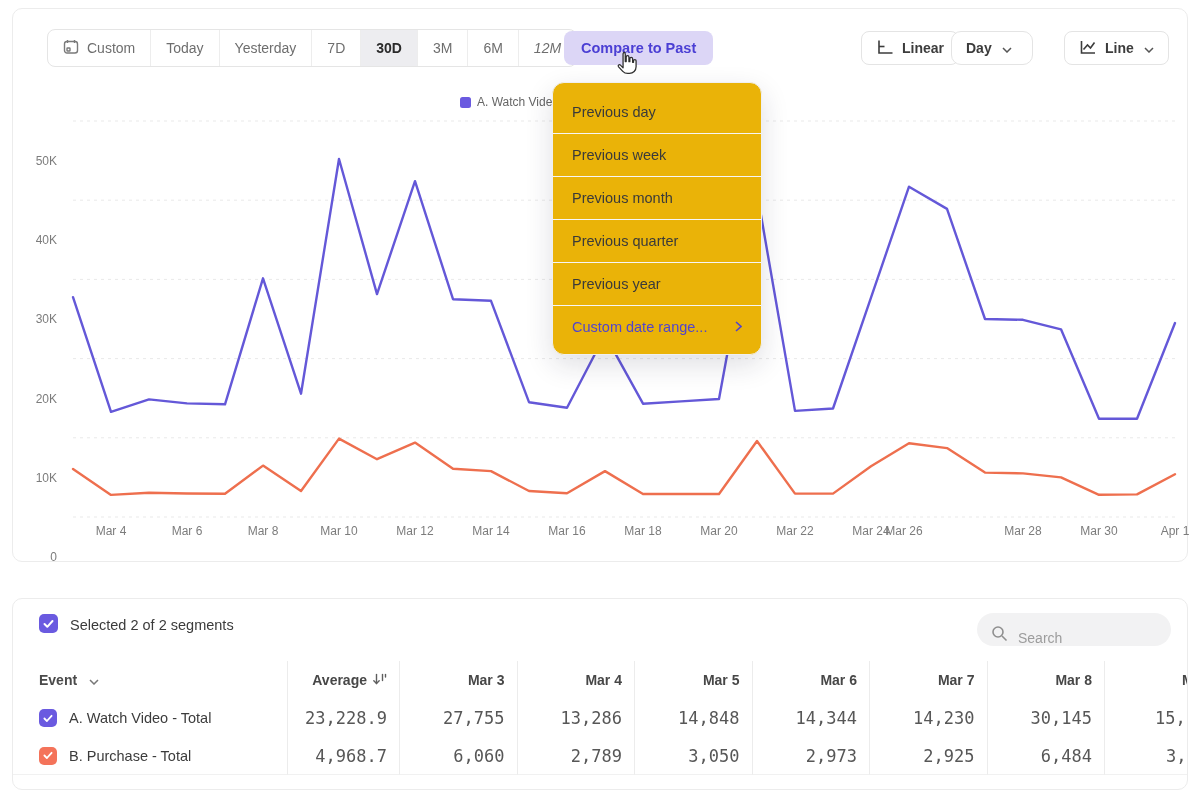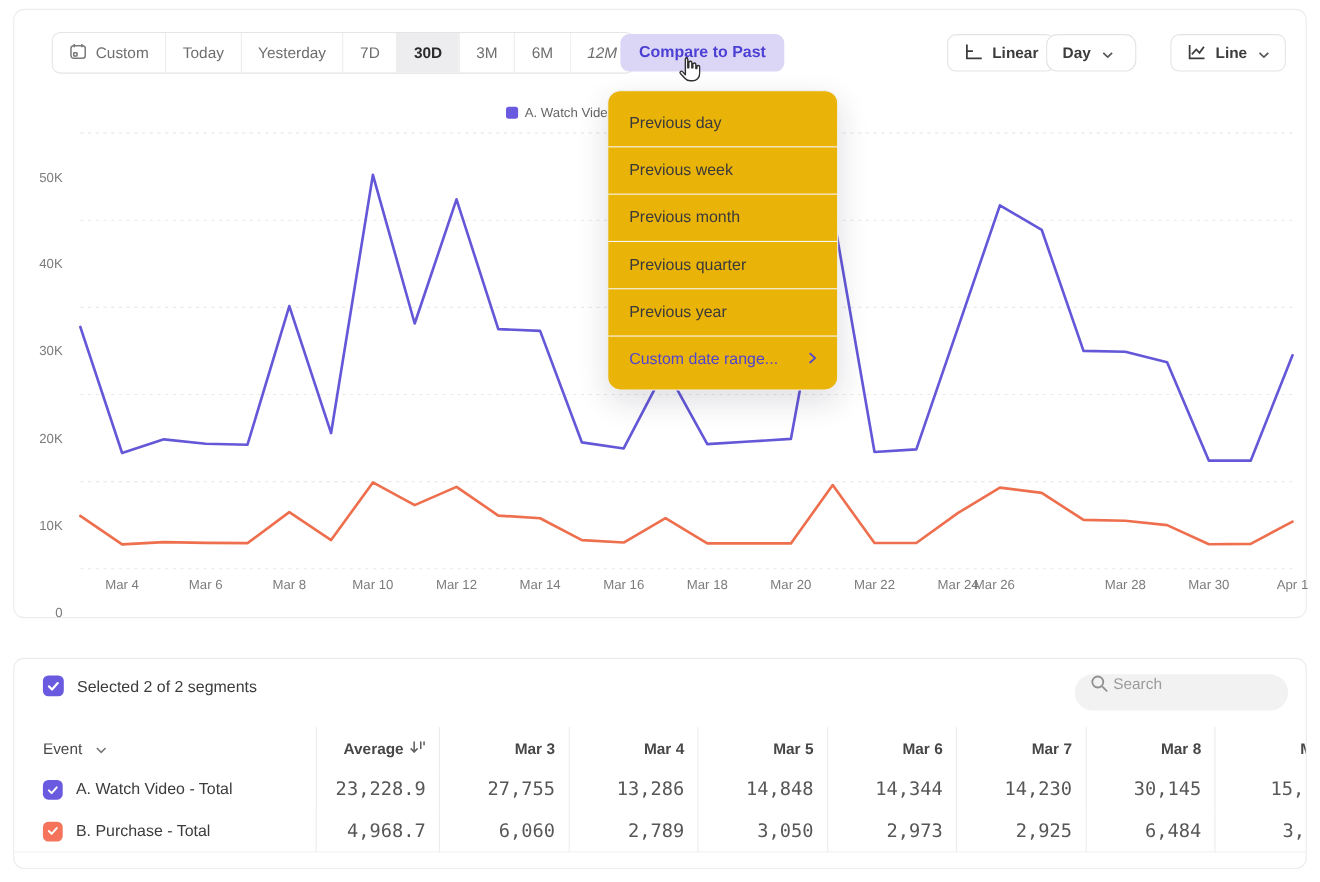--- a/index.html
+++ b/index.html
@@ -36,30 +36,30 @@
   .legend { position:absolute; left:447px; top:86px; display:flex; gap:18px; align-items:center; z-index:1; }
   .legend-item { display:flex; align-items:center; gap:6px; font-size:12px; color:#666; white-space:nowrap; }
   .legend-swatch { width:11px; height:11px; border-radius:2.5px; display:inline-block; }
   .ytick { position:absolute; left:0; width:44px; text-align:right; font-size:12px; color:#7c7c7c;margin-top:41px; }
   .xtick { position:absolute; width:70px; top:515px; text-align:center; font-size:12px; color:#7c7c7c; }
 
   
   .seg-bar-check { position:absolute; left:26px; top:15px; }
   .checkbox { width:19px; height:19px; border-radius:5px; display:flex; align-items:center; justify-content:center; }
   .seg-bar-label { position:absolute; left:57px; top:18px; font-size:14.5px; color:#3b3b3b; }
-  .search-pill { position:absolute; left:964px; top:14px; width:194px; height:33px; border-radius:17px; background:#f2f2f3; display:flex; align-items:flex-start; gap:4px; padding:0 14px; }
+  .search-pill { position:absolute; left:964px; top:14px; width:194px; height:33px; border-radius:17px; background:#f2f2f3; display:flex; align-items:flex-end; gap:10px; padding:0 14px; }
   .search-pill input { border:none; outline:none; background:transparent; font-size:14px; color:#444; width:130px; font-family:"Liberation Sans",sans-serif; }
   .search-pill input::placeholder { color:#9c9c9c; }
 
   .grid { position:absolute; left:0; top:62px; display:grid; grid-template-columns:274px 112px 117.5px 117.5px 117.5px 117.5px 117.5px 117.5px 118px; width:1210px; }
   .cell { height:38px; display:flex; align-items:center; font-size:14px; }
   .c-sep { border-left:1px solid #ececec; }
   .num { justify-content:flex-end; padding-right:12px; font-family:"DejaVu Sans Mono", monospace; font-size:17px; color:#575757; }
   .hnum { justify-content:flex-end; padding-right:12px; font-weight:600; color:#474747; }
-  .hfirst { padding-left:26px; gap:12px; font-weight:400; color:#4a4a4a; }
+  .hfirst { padding-left:26px; gap:12px; font-weight:700; color:#4a4a4a; }
   .rowlabel { padding-left:26px; gap:12px; color:#3c3c3c; font-size:14.5px; }
   .bottom-line { border-bottom:1px solid #f1f1f1; }
   .pl77 { justify-content:flex-start; padding-left:77px; }
   .pl50 { justify-content:flex-start; padding-left:50px; }
   .pl61 { justify-content:flex-start; padding-left:61px; }
   .sort-ic { margin-left:5px; }
 </style>
 </head>
 <body>
 

